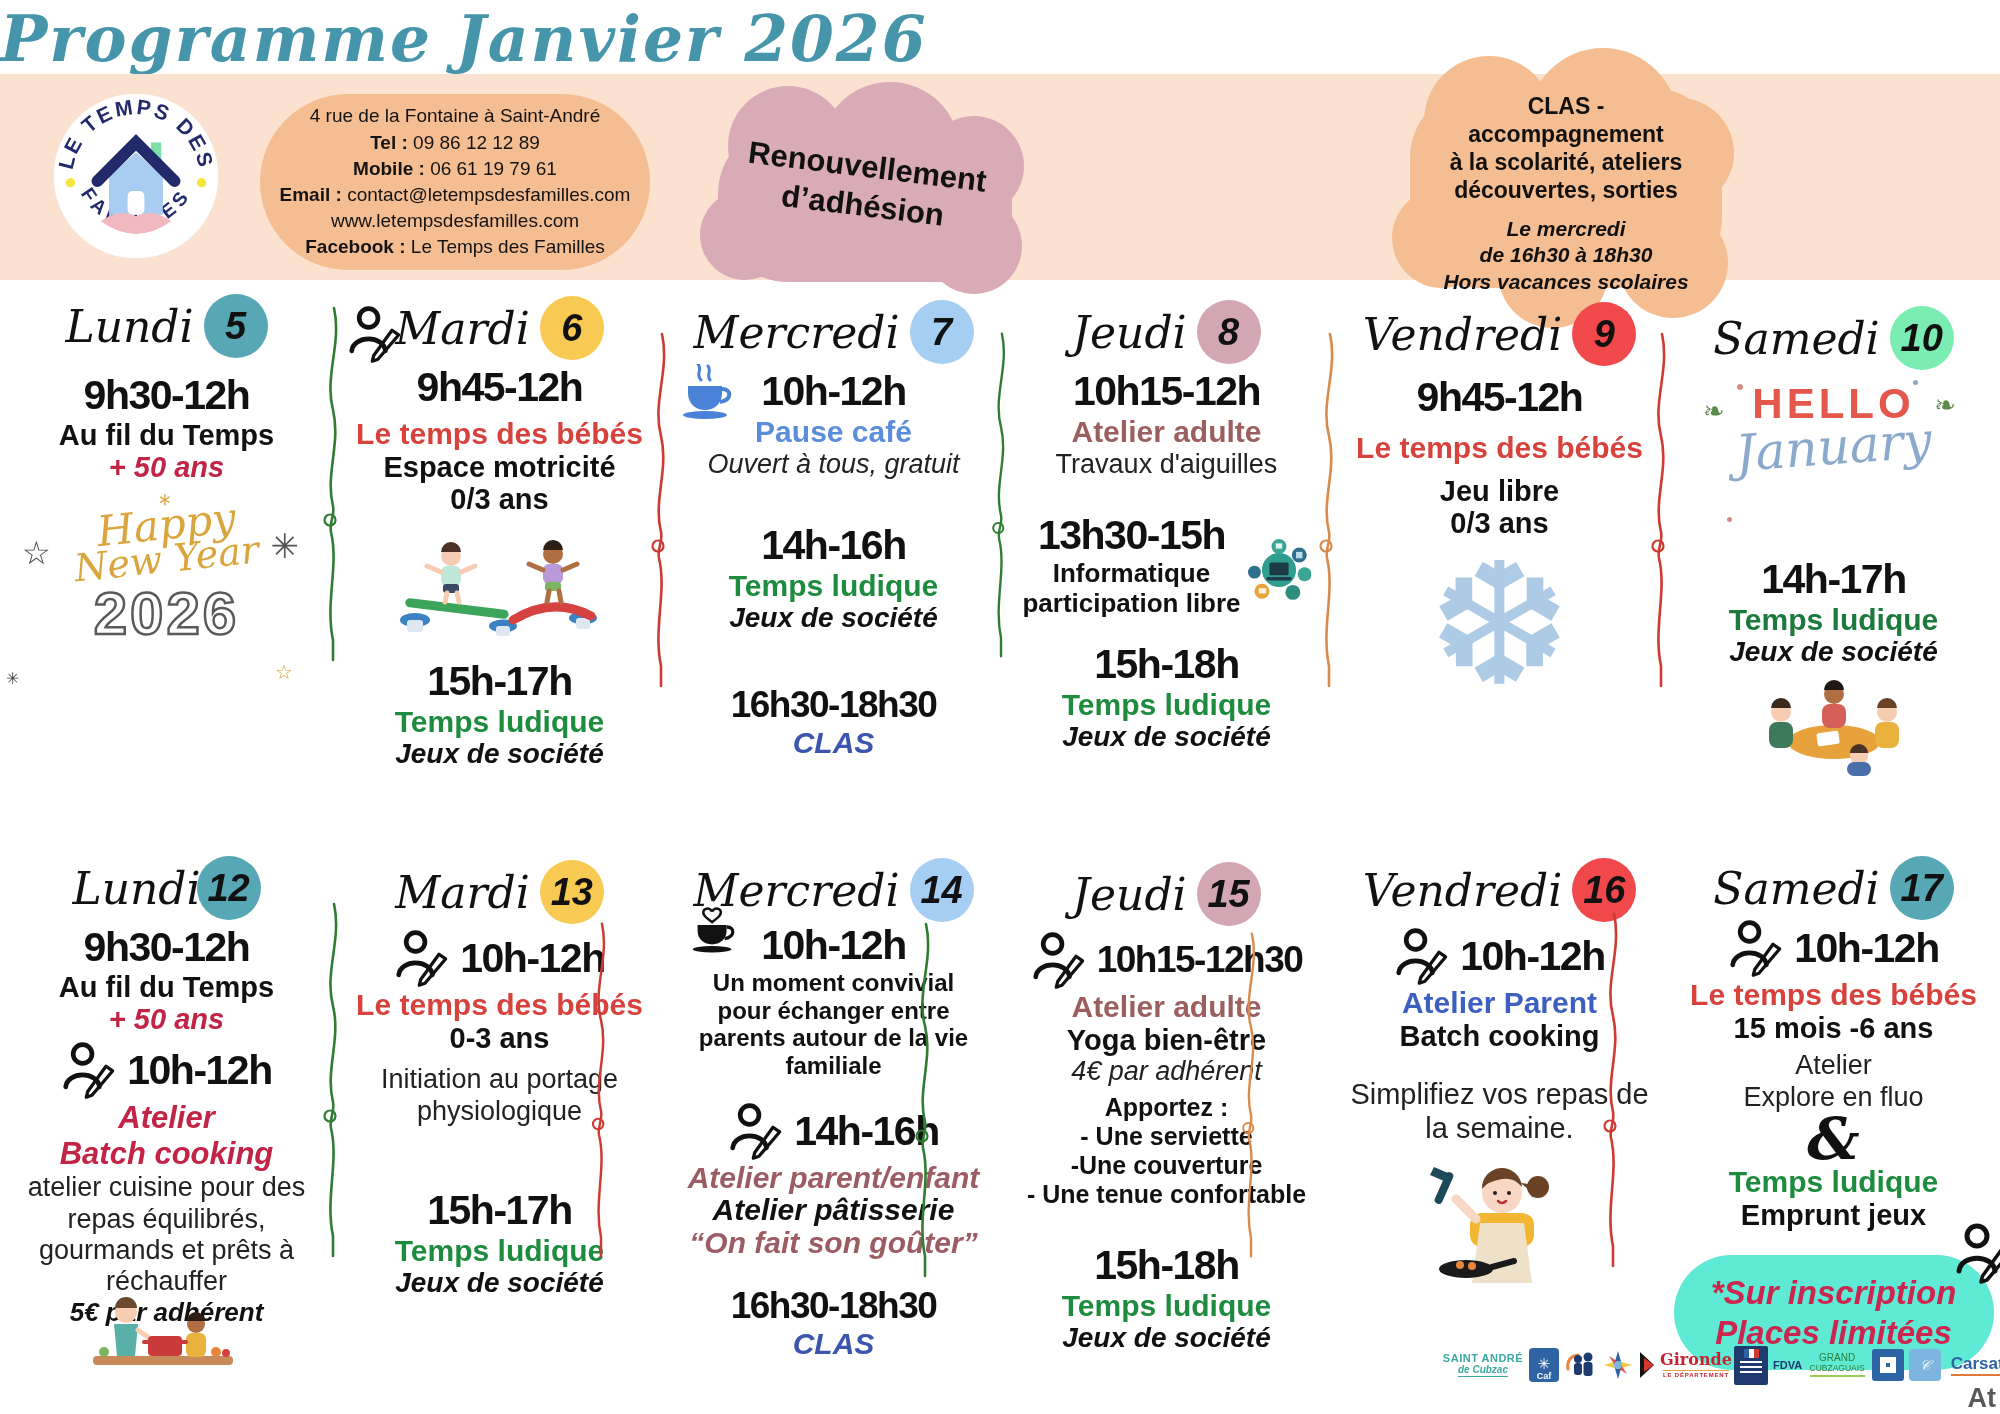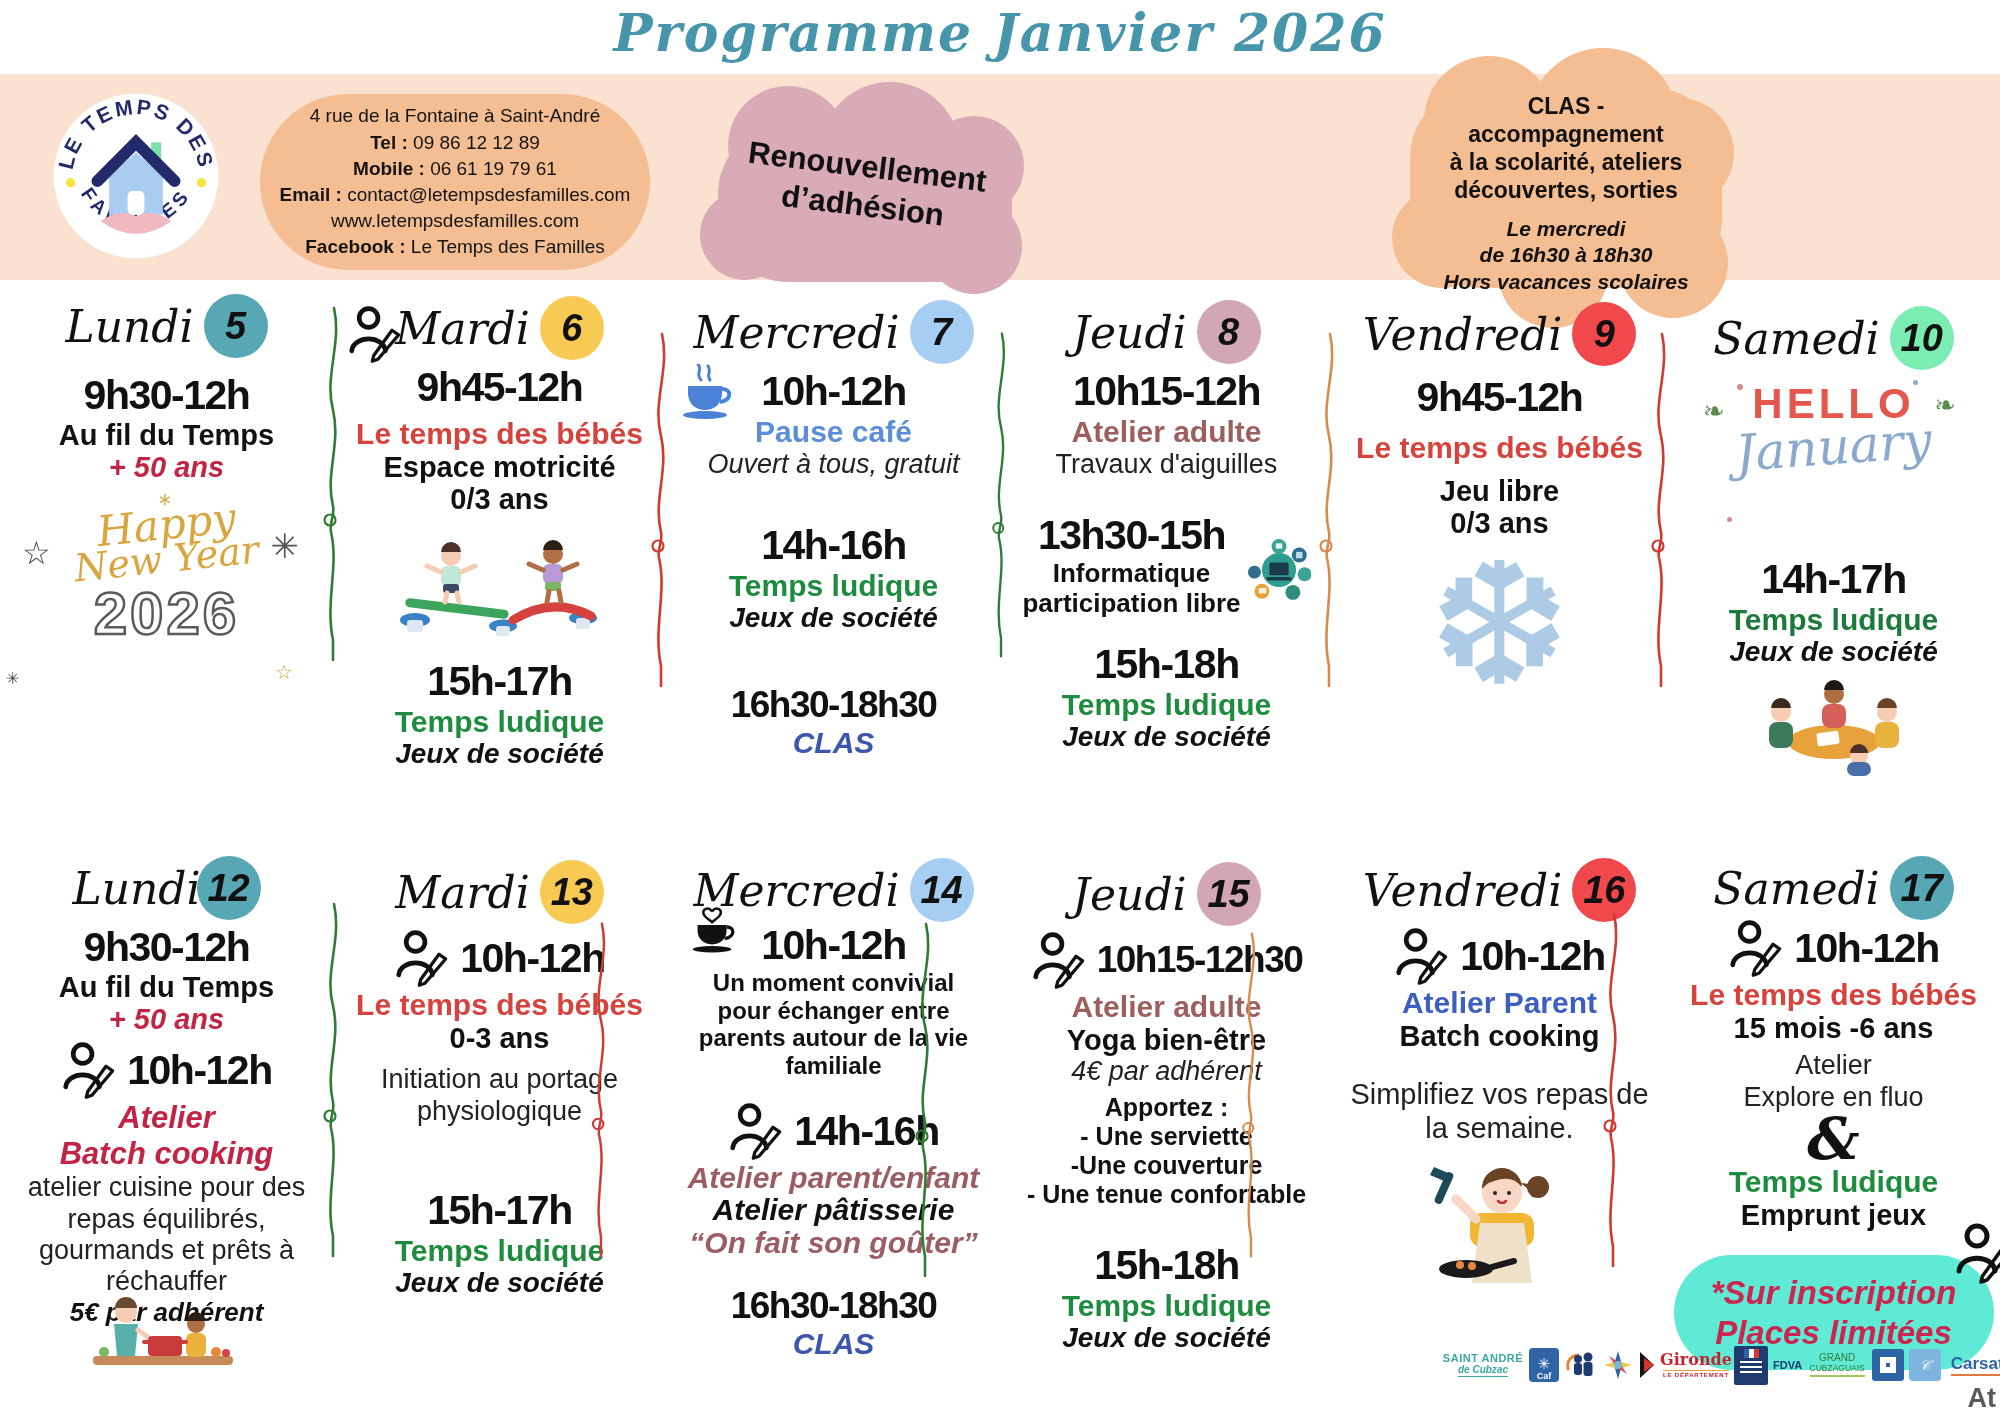--- a/index.html
+++ b/index.html
@@ -1,22 +1,22 @@
 <!DOCTYPE html>
 <html><head>
 <meta charset="utf-8">
 <style>
   html,body{margin:0;padding:0;background:#fff}
   .page{position:relative;width:2000px;height:1414px;background:#fff;overflow:hidden;
         font-family:"Liberation Sans",sans-serif;color:#111}
 
   
-  .title{position:absolute;top:2px;left:0;width:100%;text-align:center;
+  .title{position:absolute;top:2px;left:0;width:100%;
          font-family:"DejaVu Serif",serif;font-style:italic;font-weight:700;
-         font-size:52px;color:#4695ab;letter-spacing:2px}
+         font-size:63px;color:#4695ab;letter-spacing:2px}
   .band-top{position:absolute;top:74px;left:0;width:2000px;height:206px;background:#fbe2d0}
 
   .logo-badge{position:absolute;top:92px;left:52px;width:168px;height:168px}
 
   .contact-blob{position:absolute;top:94px;left:260px;width:390px;height:176px;background:#f4bd92;
                 border-radius:120px;display:flex;flex-direction:column;justify-content:center;
                 text-align:center;font-size:19px;line-height:1.38;color:#141414}
   .contact-blob b{font-weight:700}
 
   .cloud{position:absolute}

